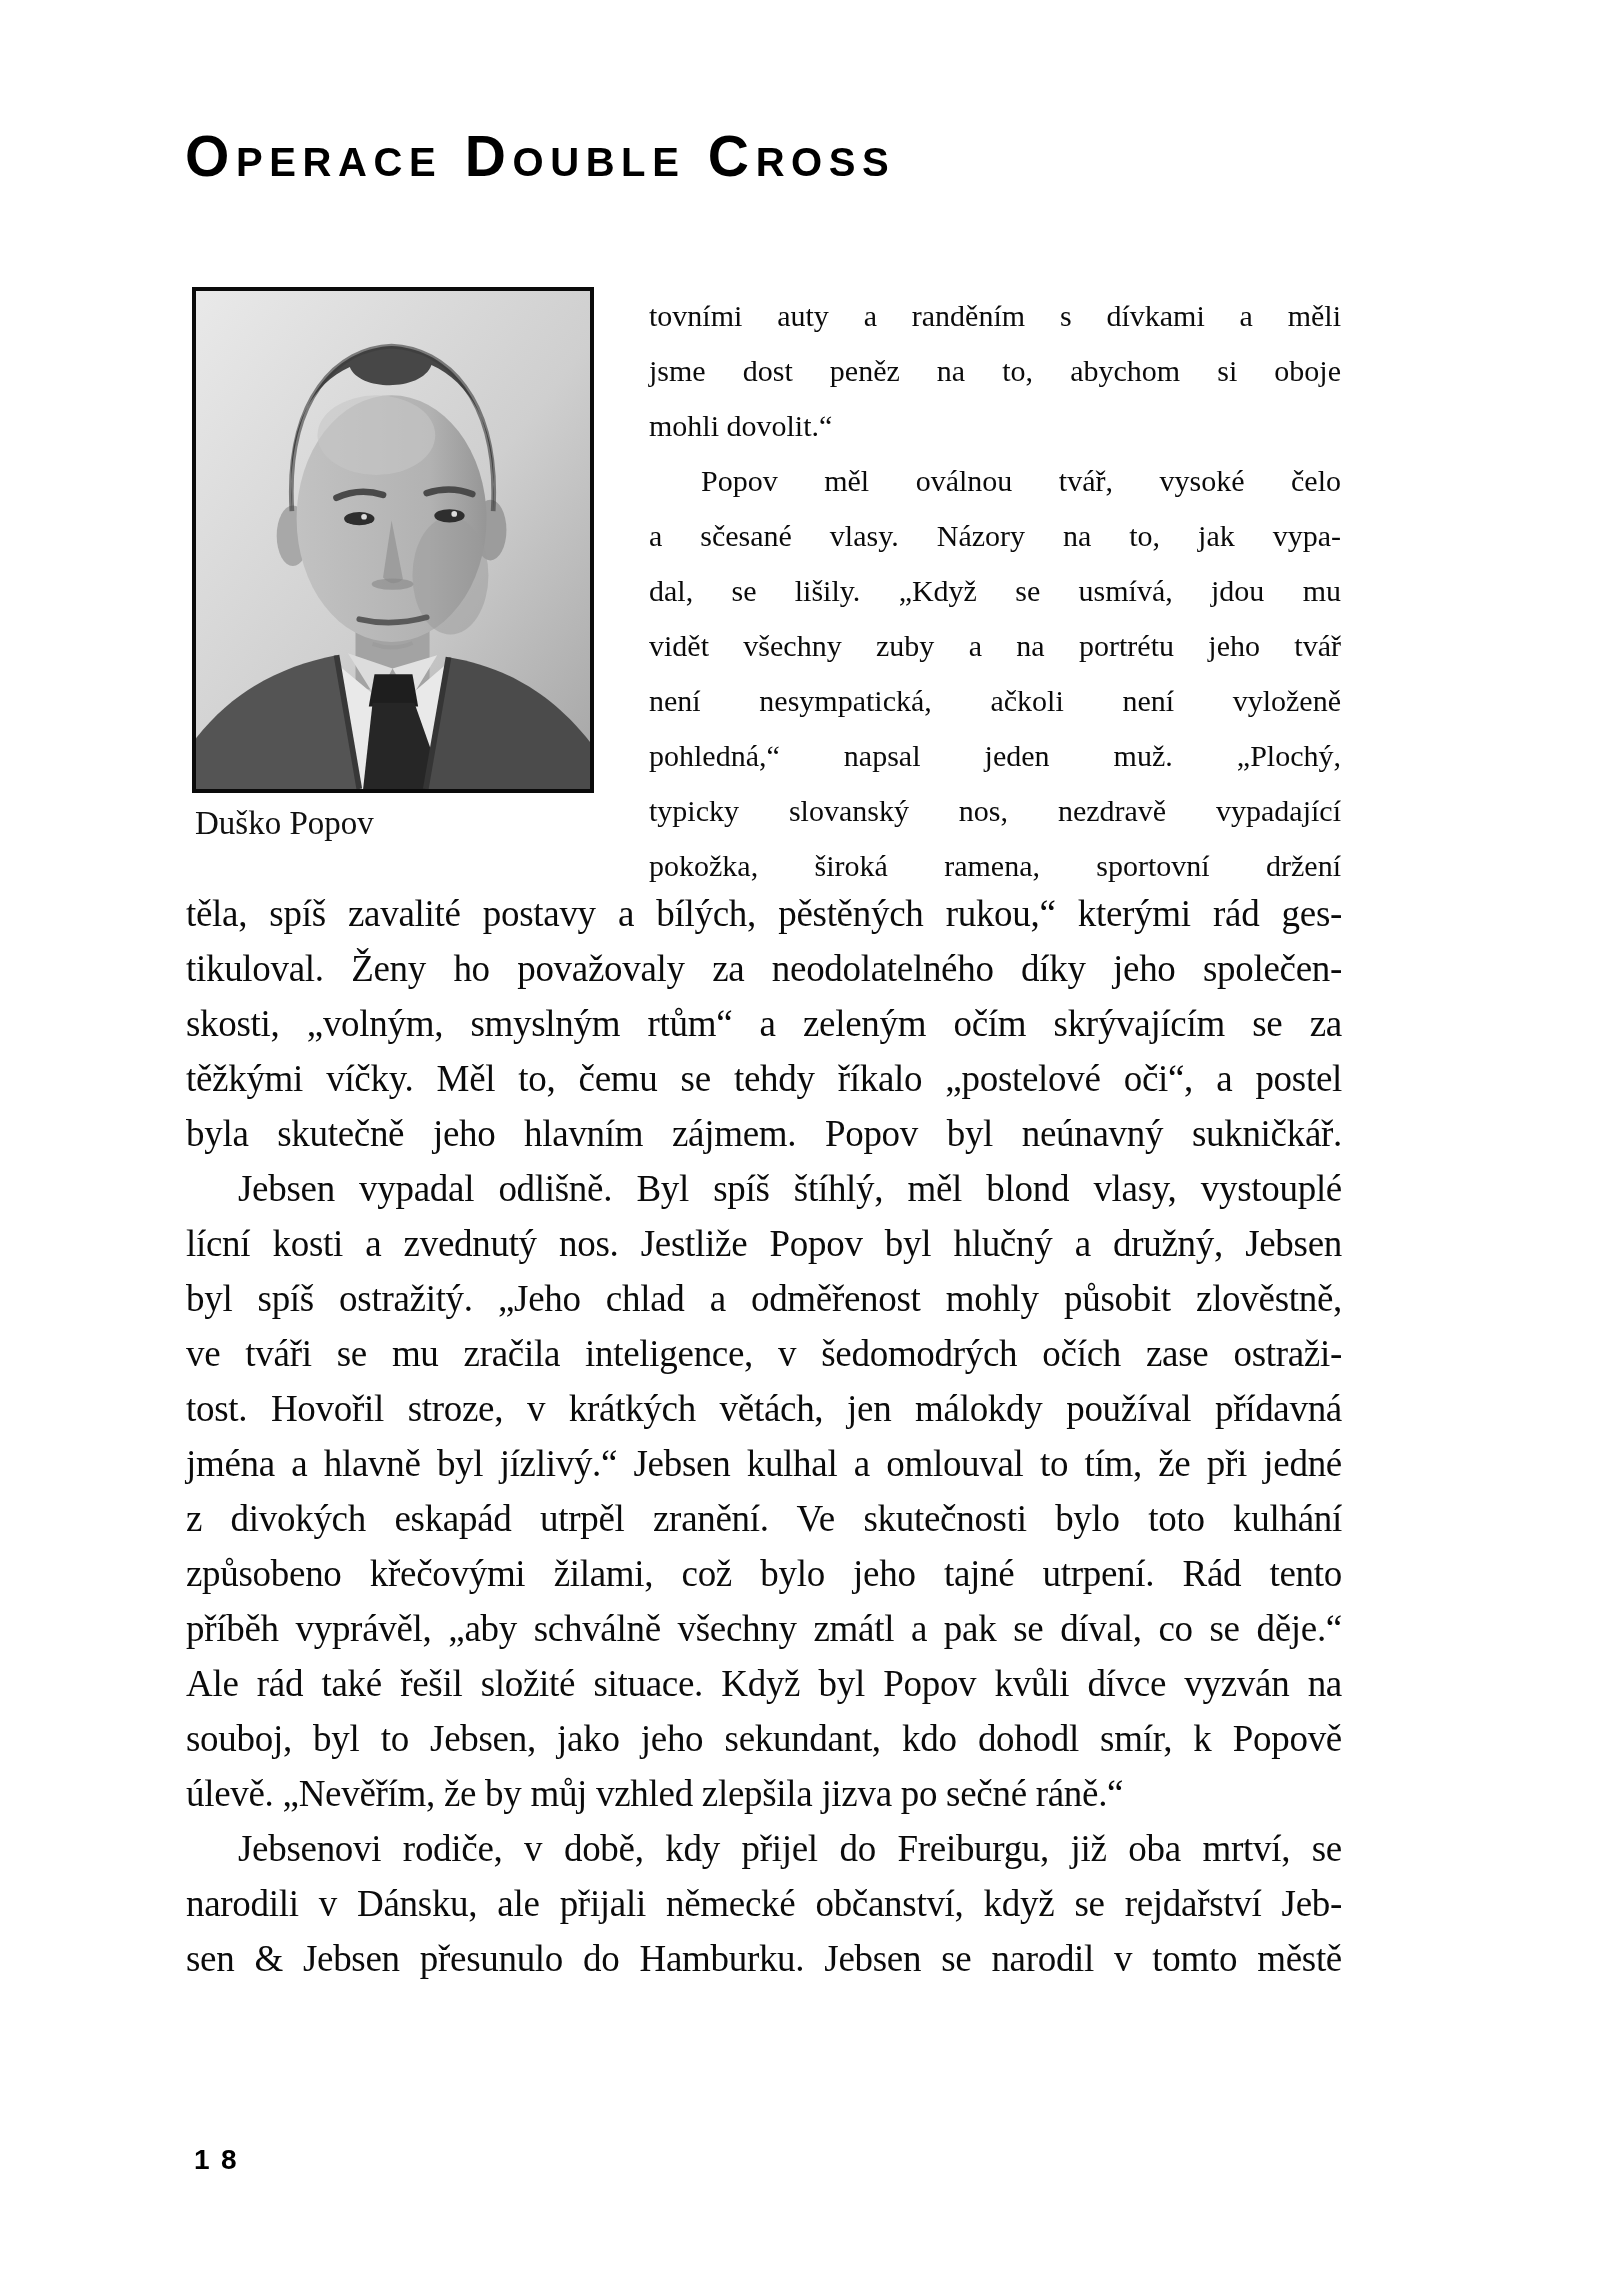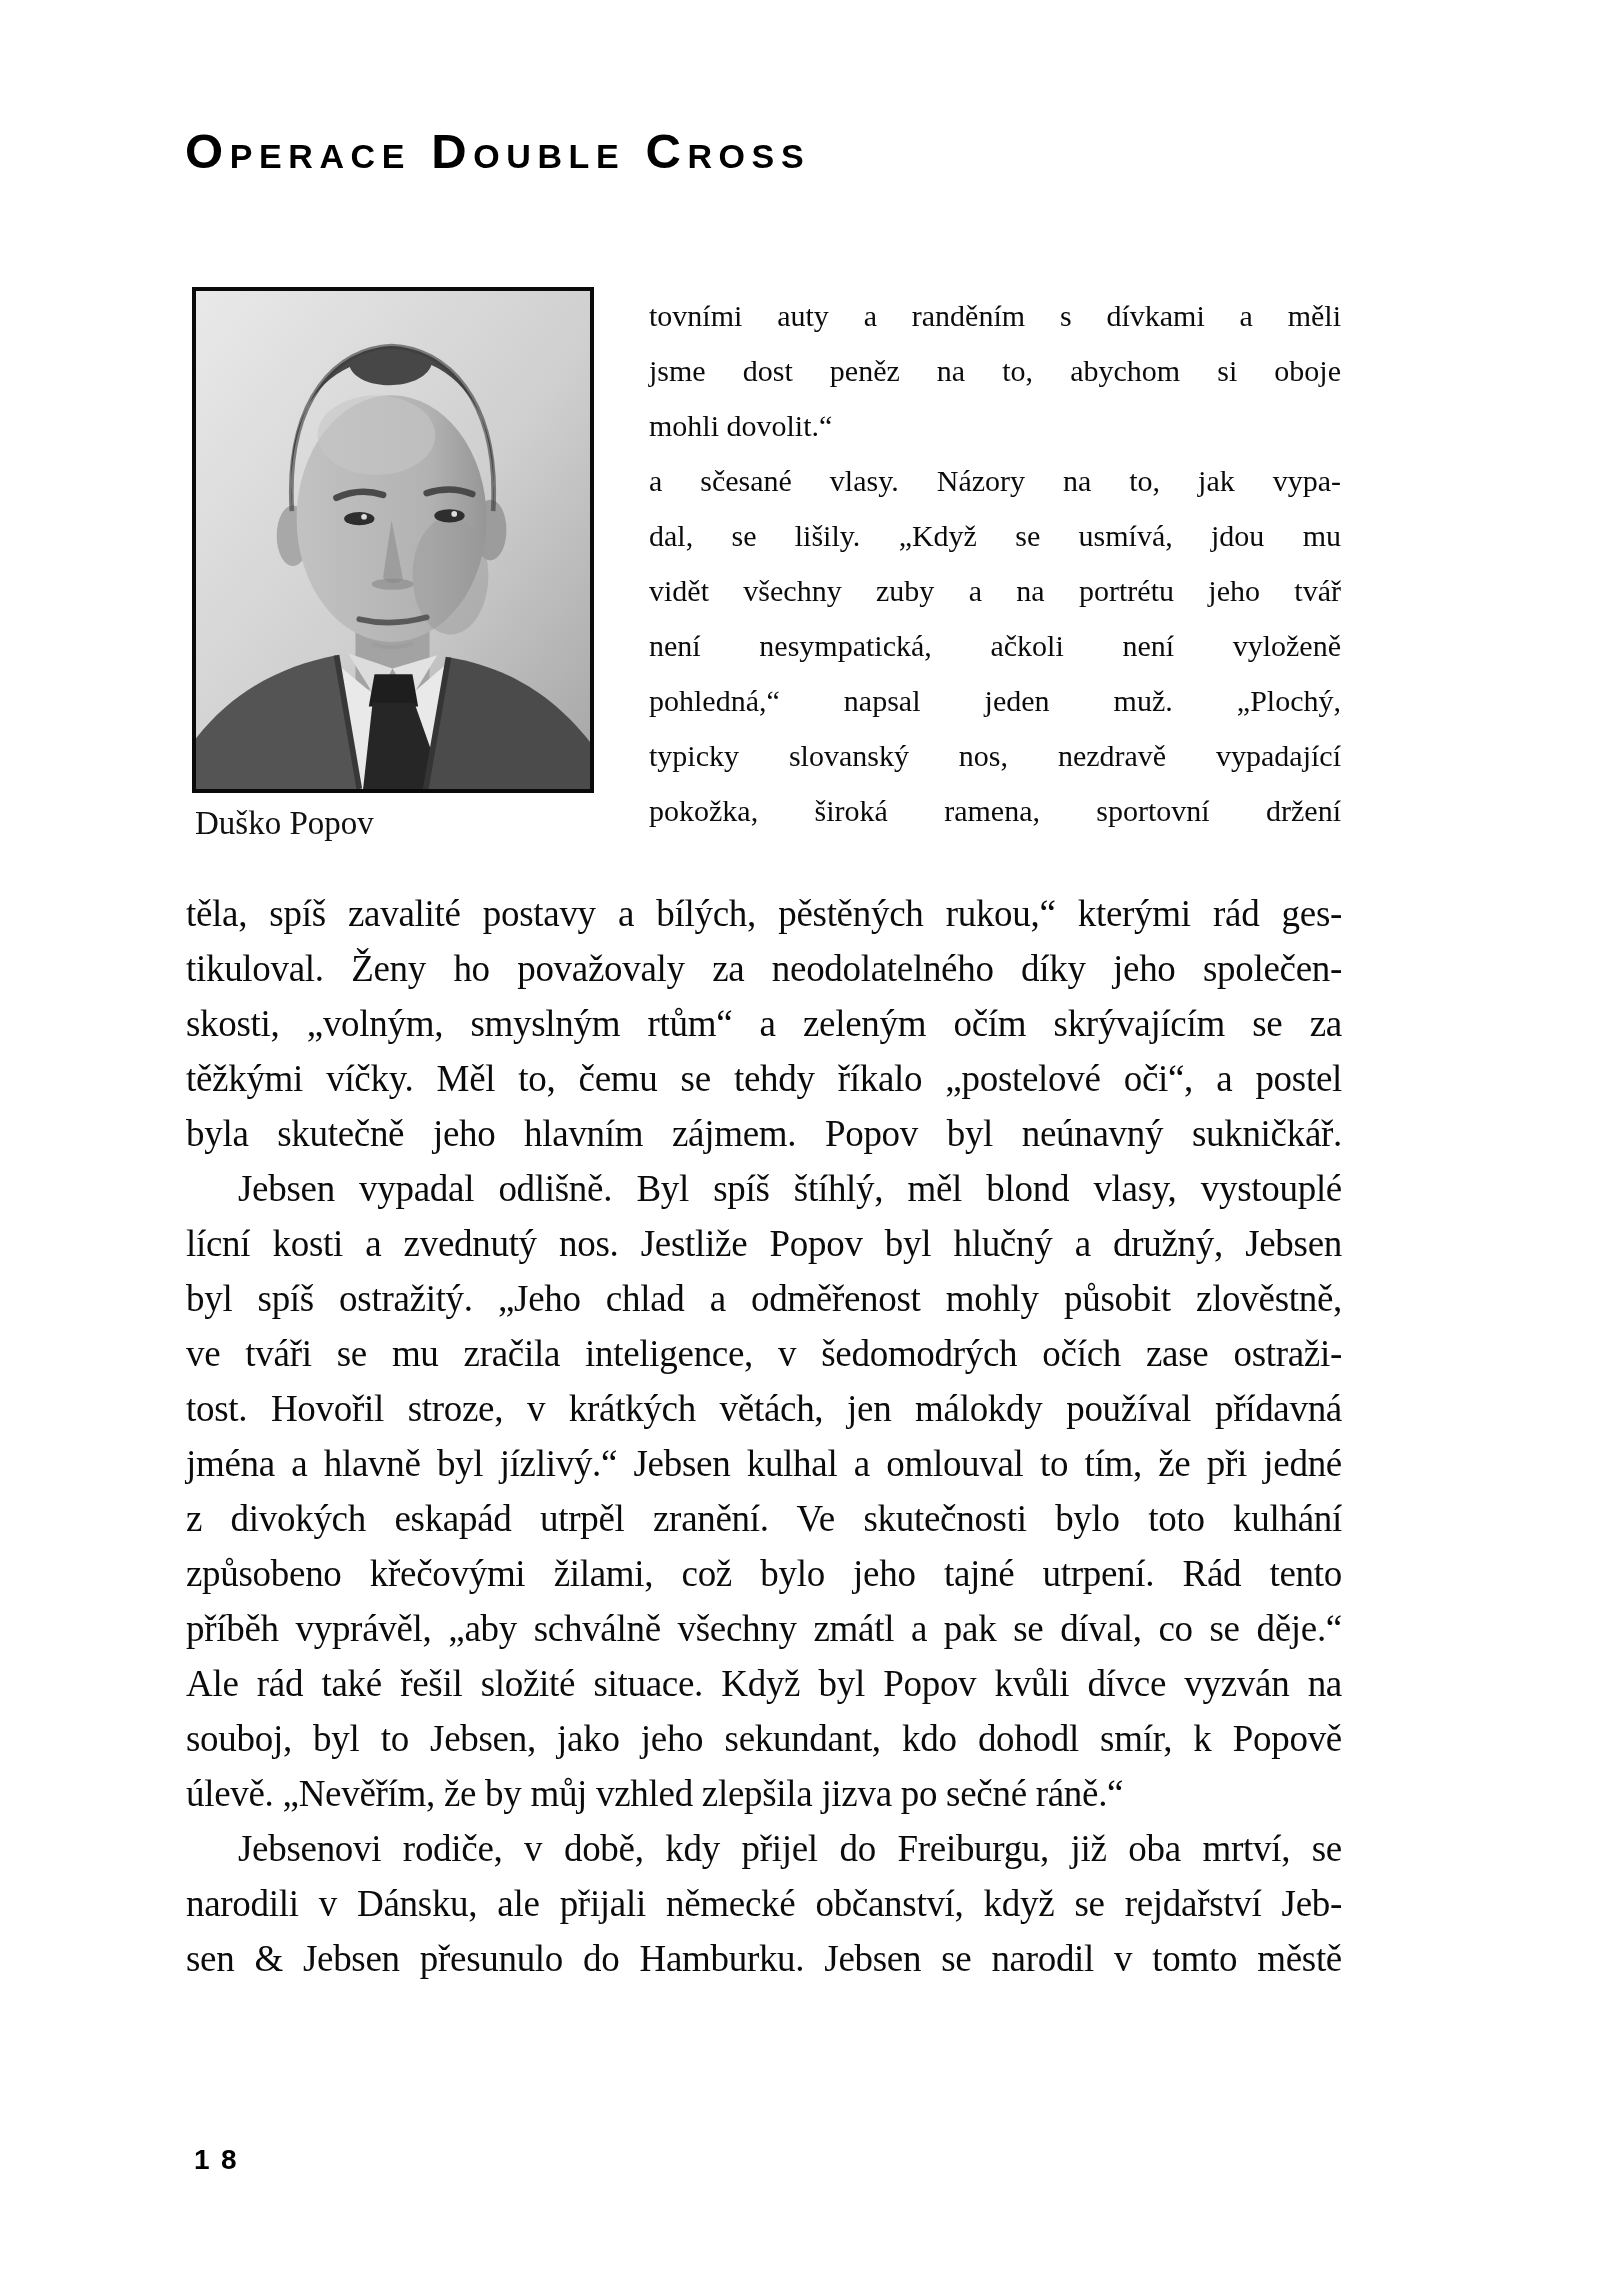--- a/index.html
+++ b/index.html
@@ -6,21 +6,21 @@
   .page {
     position:relative; width:1620px; height:2291px;
     background:#ffffff; overflow:hidden;
     font-family:"Liberation Serif","DejaVu Serif",serif;
     color:#0b0b0b;
   }
   .running-header {
     position:absolute; left:185px; top:123px;
     font-family:"Liberation Sans","DejaVu Sans",sans-serif;
     font-weight:700; font-variant:small-caps;
-    font-size:49px; letter-spacing:6.6px; color:#000;
+    font-size:57px; letter-spacing:6.6px; color:#000;
     white-space:nowrap;
   }
   .photo-frame {
     position:absolute; left:192px; top:287px;
     width:402px; height:506px;
     border:4.7px solid #0a0a0a; box-sizing:border-box;
     background:#c9c9c9;
   }
   .photo-frame svg { display:block; width:100%; height:100%; }
   .photo-caption {
@@ -117,20 +117,21 @@
       <path d="M186,372 Q207,380 228,371" stroke="#9a9a9a" stroke-width="4" fill="none" opacity="0.7"></path>
     </svg>
   </figure>
 
   <figcaption class="photo-caption">Duško Popov</figcaption>
 
   <div class="column-lines" id="column-lines">
       <div class="line">tovními auty a randěním s dívkami a měli</div>
       <div class="line">jsme dost peněz na to, abychom si oboje</div>
       <div class="line end">mohli dovolit.“</div>
+      <div class="line indent">Popov měl oválnou tvář, vysoké čelo</div>
       <div class="line">a sčesané vlasy. Názory na to, jak vypa-</div>
       <div class="line">dal, se lišily. „Když se usmívá, jdou mu</div>
       <div class="line">vidět všechny zuby a na portrétu jeho tvář</div>
       <div class="line">není nesympatická, ačkoli není vyloženě</div>
       <div class="line">pohledná,“ napsal jeden muž. „Plochý,</div>
       <div class="line">typicky slovanský nos, nezdravě vypadající</div>
       <div class="line">pokožka, široká ramena, sportovní držení</div>
     </div>
 
   <div class="body-lines" id="body-lines">

